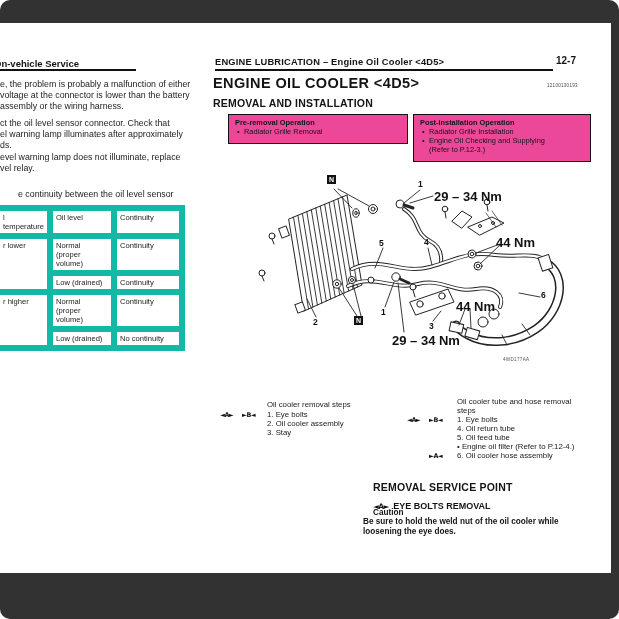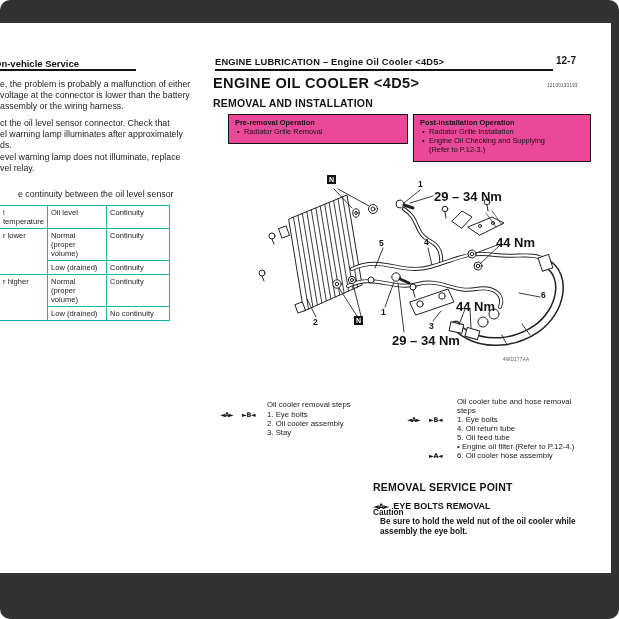--- a/index.html
+++ b/index.html
@@ -5,21 +5,21 @@
   html,body{margin:0;padding:0;background:#ffffff;}
   .frame{position:relative;width:619px;height:619px;background:#323232;border-radius:10px;overflow:hidden;
          font-family:"Liberation Sans",sans-serif;color:#141414;}
   .page{position:absolute;left:0;top:23px;width:611px;height:550px;background:#ffffff;}
   .abs{position:absolute;white-space:nowrap;}
   
   .lp-header{font-weight:bold;font-size:9.5px;}
   .rule{position:absolute;background:#111;height:2px;}
   .bodytxt{font-size:8.8px;line-height:11px;color:#1c1c1c;}
   .lp-table{position:absolute;border-collapse:collapse;font-size:7.6px;color:#1c1c1c;}
-  .lp-table td,.lp-table th{border:1px solid #14b8a6;padding:2px 3px;vertical-align:top;text-align:left;font-weight:normal;}
+  .lp-table td,.lp-table th{border:6px solid #14b8a6;padding:2px 3px;vertical-align:top;text-align:left;font-weight:normal;}
   .lp-table .c1{width:40px;border-left:none;}
   .lp-table .c2{width:52px;}
   .lp-table .c3{width:56px;}
   
   .run-head{font-weight:bold;font-size:9.3px;letter-spacing:.2px;}
   .pagenum{font-weight:bold;font-size:10px;}
   .doccode{font-size:4.5px;color:#444;letter-spacing:.3px;}
   .title1{font-weight:bold;font-size:14.5px;letter-spacing:.4px;}
   .title2{font-weight:bold;font-size:10.5px;letter-spacing:.2px;}
   .opbox{position:absolute;border:1.3px solid #111;background:#ec4899;font-size:7.4px;line-height:9px;padding:3px 4px 3px 6px;}
@@ -240,19 +240,19 @@
       <div>• Engine oil filter (Refer to P.12-4.)</div>
       <div>6. Oil cooler hose assembly</div>
     </div>
 
     <div class="abs" style="left:373px;top:472px;">
       <span class="marker" style="font-size:7.5px;">◄A►</span>
       <span class="sp-sub">EYE BOLTS REMOVAL</span>
     </div>
     <div class="abs sp-head" style="left:373px;top:458px;">REMOVAL SERVICE POINT</div>
     <div class="abs sp-caution" style="left:373px;top:485px;">Caution</div>
-    <div class="abs sp-caution" style="left:380px;top:494px;">
+    <div class="abs sp-caution" style="left:363px;top:494px;">
       <div>Be sure to hold the weld nut of the oil cooler while</div>
-      <div>assembly the eye bolt.</div>
+      <div>loosening the eye does.</div>
     </div>
 
   </div>
 </div>
 
 </body></html>

